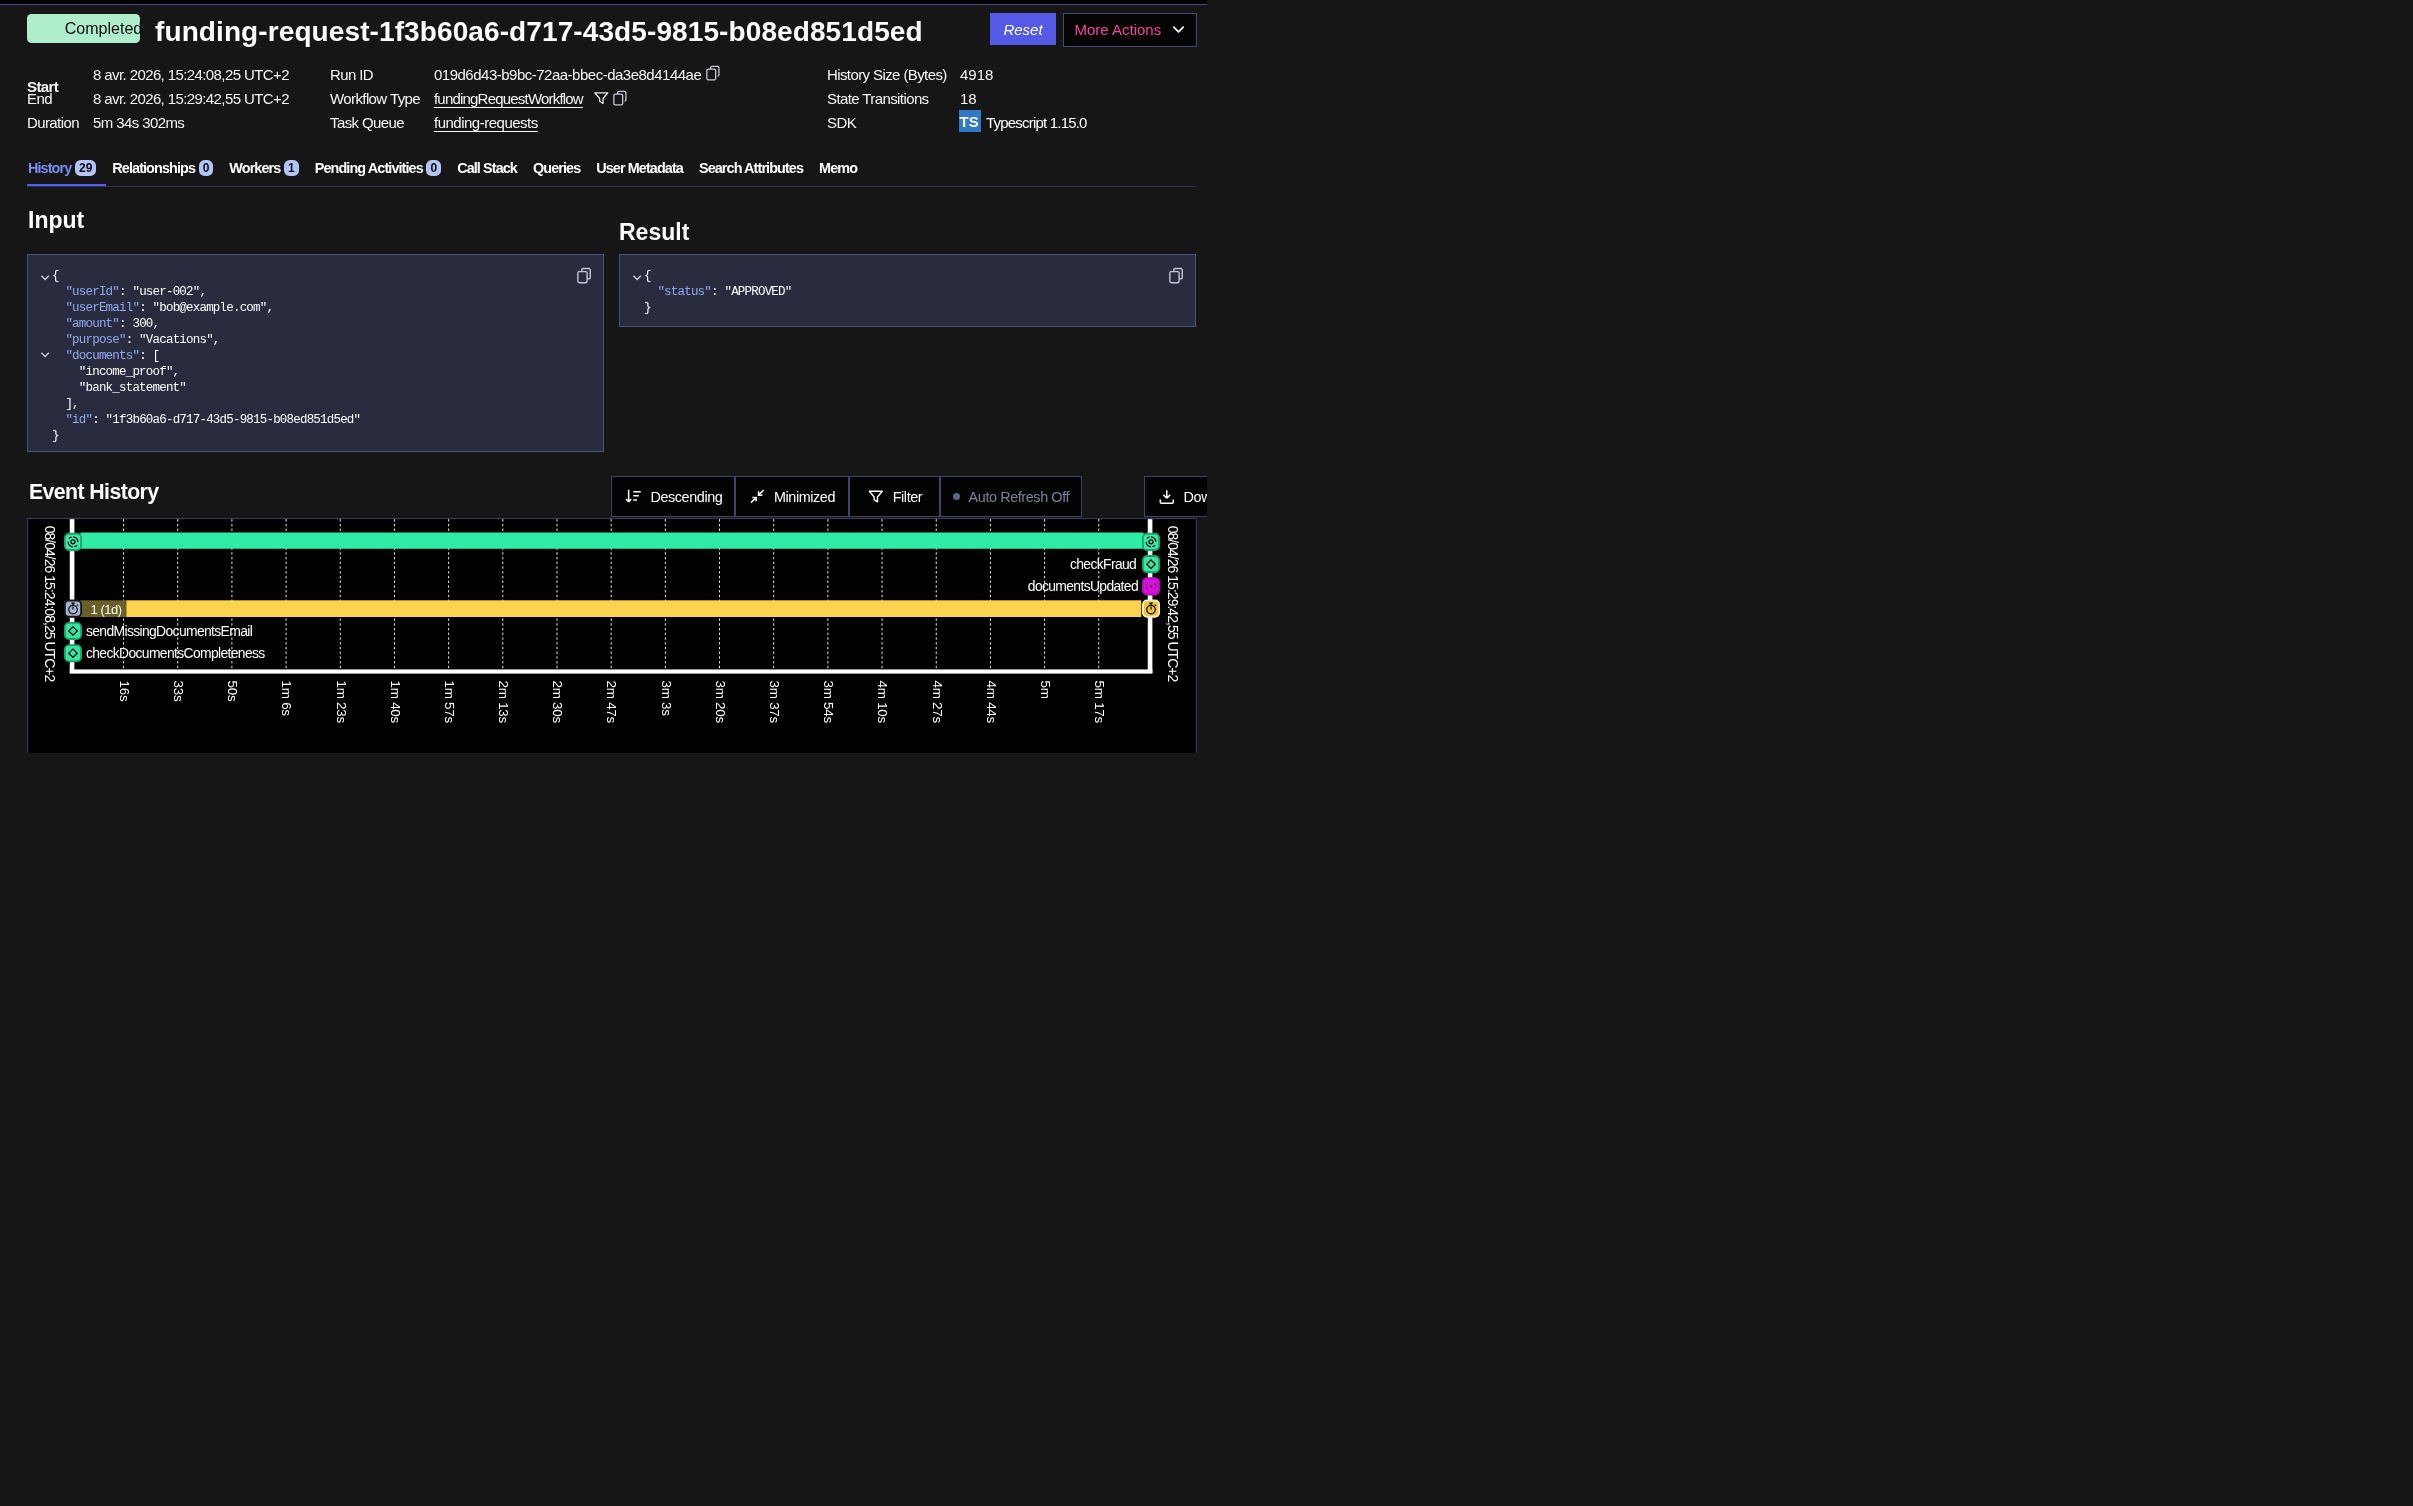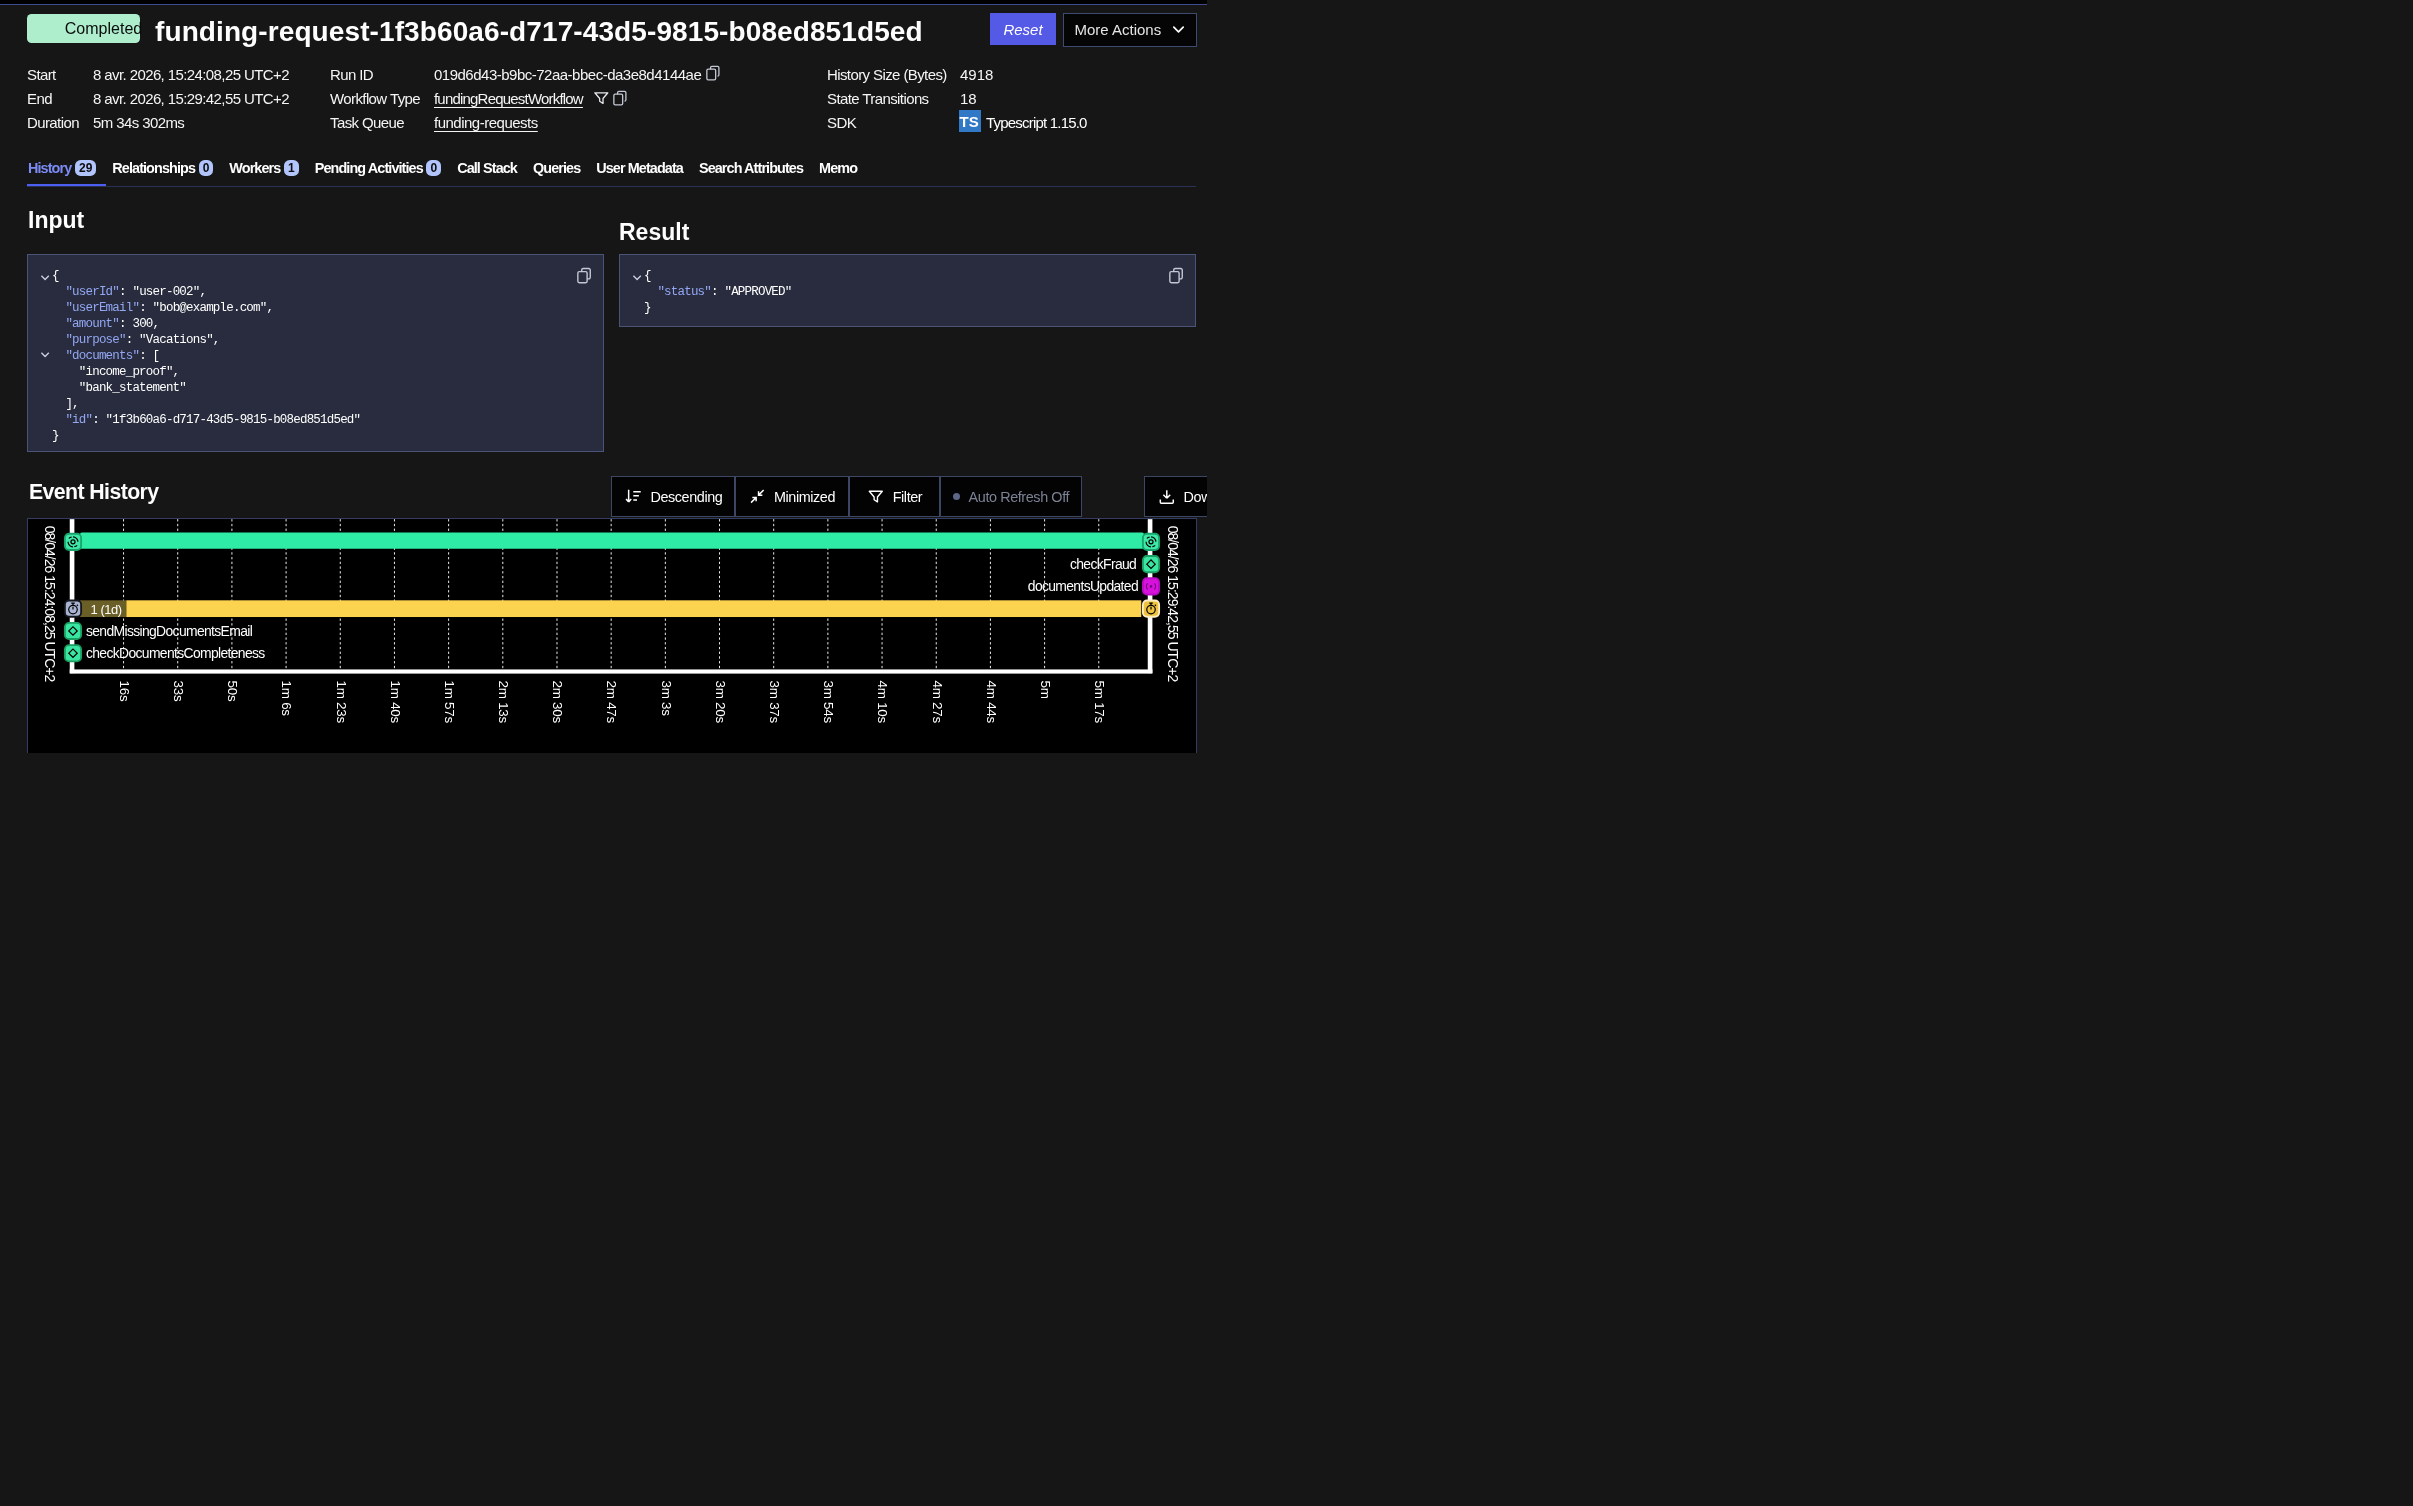--- a/index.html
+++ b/index.html
@@ -6,21 +6,21 @@
 html,body { width:1207px; height:753px; background:#161616; overflow:hidden; }
 body { font-family:"Liberation Sans", sans-serif; color:#fff; position:relative; }
 .topblack { position:absolute; left:0; top:0; width:1207px; height:3.7px; background:#000; }
 .topline { position:absolute; left:0; top:3.7px; width:1207px; height:1.4px; background:#414c8c; }
 .abs { position:absolute; }
 
 
 .badge { position:absolute; left:27px; top:14px; width:113px; height:29px; background:#aeeecd; border-radius:4.6px; color:#0b0b0b; font-size:16px; font-weight:500; display:flex; align-items:center; justify-content:center;padding-left:40px; }
 h1.title { position:absolute; left:155px; top:16px; font-size:28px; font-weight:700; color:#fefefe; letter-spacing:0.1px; white-space:nowrap; }
 .btn-reset { position:absolute; left:990px; top:13px; width:66px; height:32px; background:#5459e6; color:#fff; font-size:15px; display:flex; align-items:center; justify-content:center;font-style:italic; }
-.btn-more { position:absolute; left:1063px; top:12.5px; width:134px; height:34px; background:#050505; border:0.9px solid #3d4a72; color:#e5e5e5; font-size:15px; display:flex; align-items:center; justify-content:center; gap:9.3px; }
+.btn-more { position:absolute; left:1063px; top:12.5px; width:134px; height:34px; background:#050505; border:0.9px solid #3d4a72; color:#ec4899; font-size:15px; display:flex; align-items:center; justify-content:center; gap:9.3px; }
 
 
 .meta { position:absolute; font-size:15px; letter-spacing:-0.6px; color:#f5f5f5; white-space:nowrap; }
 u.lnk { text-underline-offset:2.8px; text-decoration-thickness:0.9px; }
 .micon { position:absolute; }
 
 
 .tabs { position:absolute; left:28px; top:159px; height:18.6px; display:flex; gap:16px; align-items:center; font-size:14.4px; letter-spacing:-0.9px; font-weight:700; white-space:nowrap; }
 .tab { display:flex; align-items:center; gap:3.7px; }
 .tab .cnt { background:#b1c4fb; color:#0c0c0c; font-size:12px; letter-spacing:0; font-weight:700; height:16px; border-radius:5.6px; padding:0 4px; display:flex; align-items:center; }
@@ -52,21 +52,21 @@
 <div class="badge">Completed</div>
 <h1 class="title">funding-request-1f3b60a6-d717-43d5-9815-b08ed851d5ed</h1>
 <div class="btn-reset">Reset</div>
 <div class="btn-more">More Actions
 <svg width="15" height="15" viewBox="0 0 16 16">
       <path d="M3 5.5 L8 10.5 L13 5.5" fill="none" stroke="#fff" stroke-width="1.8" stroke-linecap="round" stroke-linejoin="round"></path>
     </svg>
 </div>
 
 <div class="meta" style="left:27px; top:66px;">
-  <div style="position:absolute; top:0;">Start</div>
+  <div style="position:absolute; top:12px;font-weight:bold;">Start</div>
   <div style="position:absolute; left:66px; top:0;">8 avr. 2026, 15:24:08,25 UTC+2</div>
   <div style="position:absolute; top:24px;">End</div>
   <div style="position:absolute; left:66px; top:24px;">8 avr. 2026, 15:29:42,55 UTC+2</div>
   <div style="position:absolute; top:48px;">Duration</div>
   <div style="position:absolute; left:66px; top:48px;">5m 34s 302ms</div>
 </div>
 
 <div class="meta" style="left:330px; top:66px;">
   <div style="position:absolute; top:0;">Run ID</div>
   <div style="position:absolute; left:104px; top:0; letter-spacing:-0.5px;">019d6d43-b9bc-72aa-bbec-da3e8d4144ae</div>

